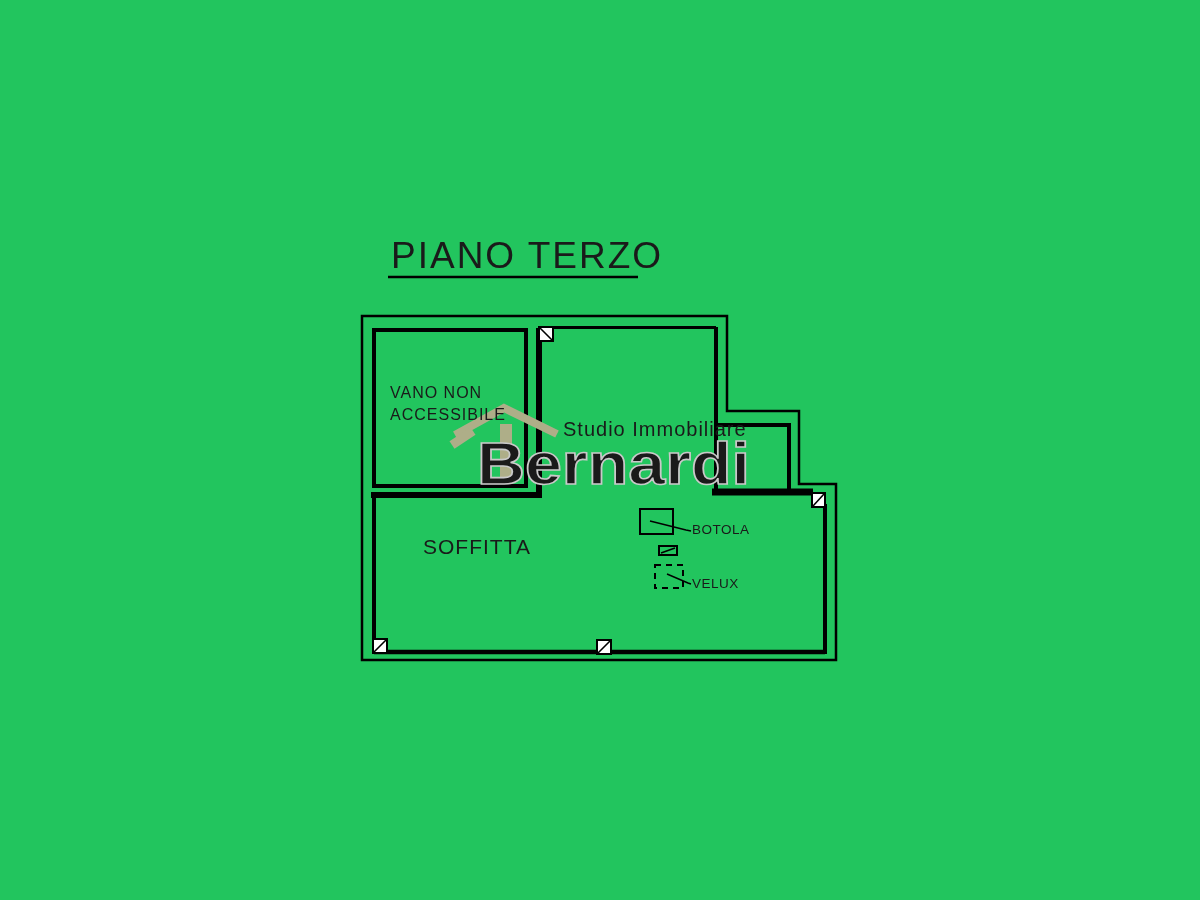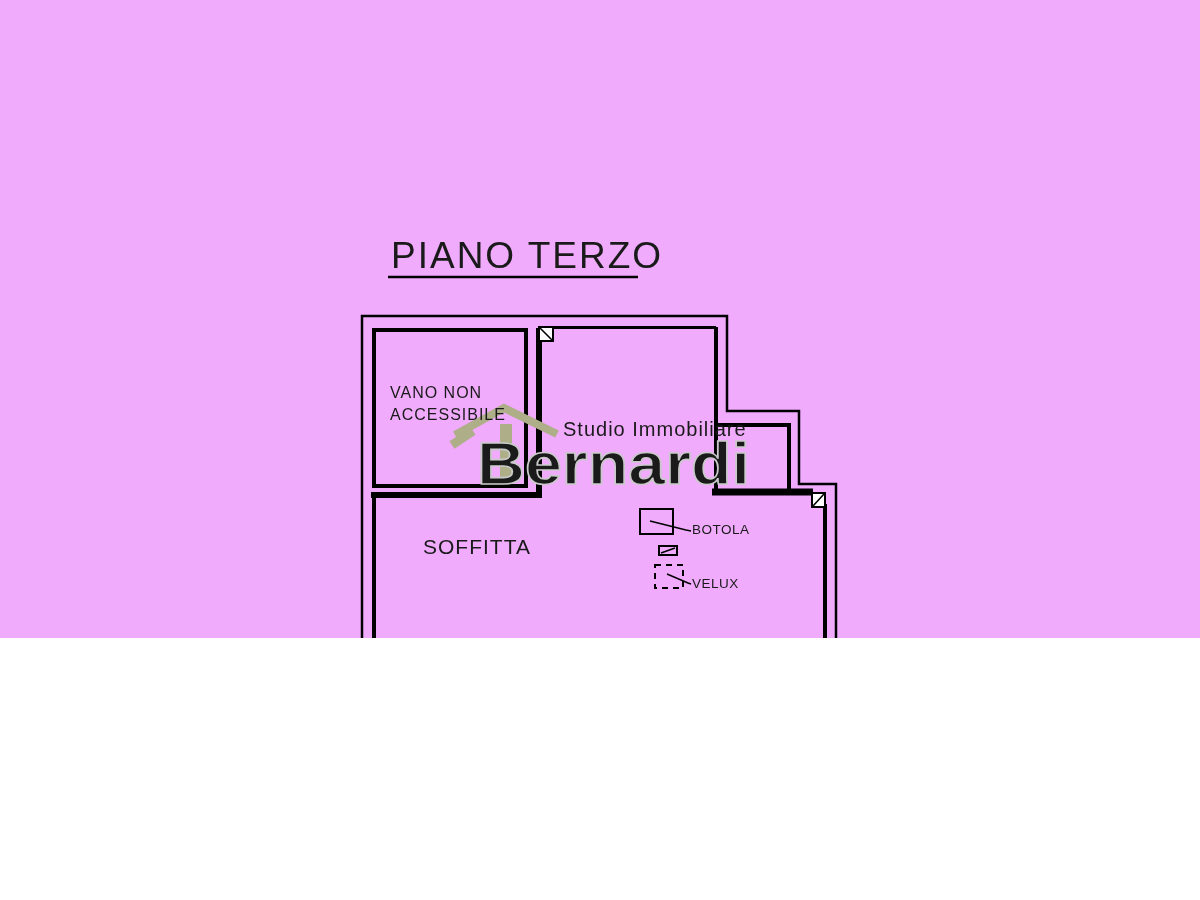--- a/index.html
+++ b/index.html
@@ -3,22 +3,22 @@
 <meta charset="utf-8">
 <style>
   html, body {
     margin: 0;
     padding: 0;
     background: #ffffff;
   }
   .canvas {
     position: relative;
     width: 1200px;
-    height: 638px;
-    background: #f0abfc;
+    height: 900px;
+    background: #22c55e;
     overflow: hidden;
     font-family: "Liberation Sans", sans-serif;
   }
   svg text {
     font-family: "Liberation Sans", sans-serif;
     fill: #1a1a1a;
   }
   .wall-thin  { fill: none; stroke: #000000; stroke-width: 2.5; }
   .wall-thick { fill: none; stroke: #000000; }
   .marker-box { fill: #ffffff; stroke: #000000; stroke-width: 2; }

